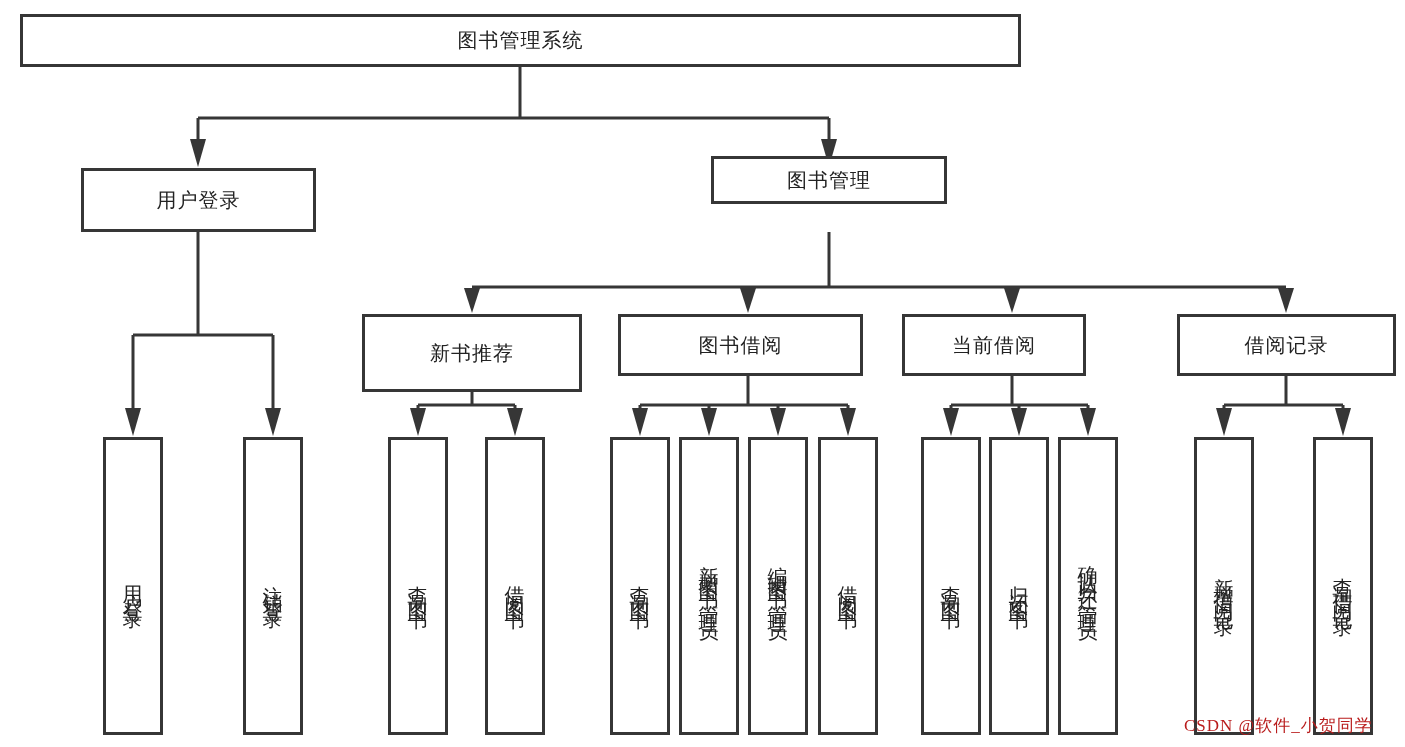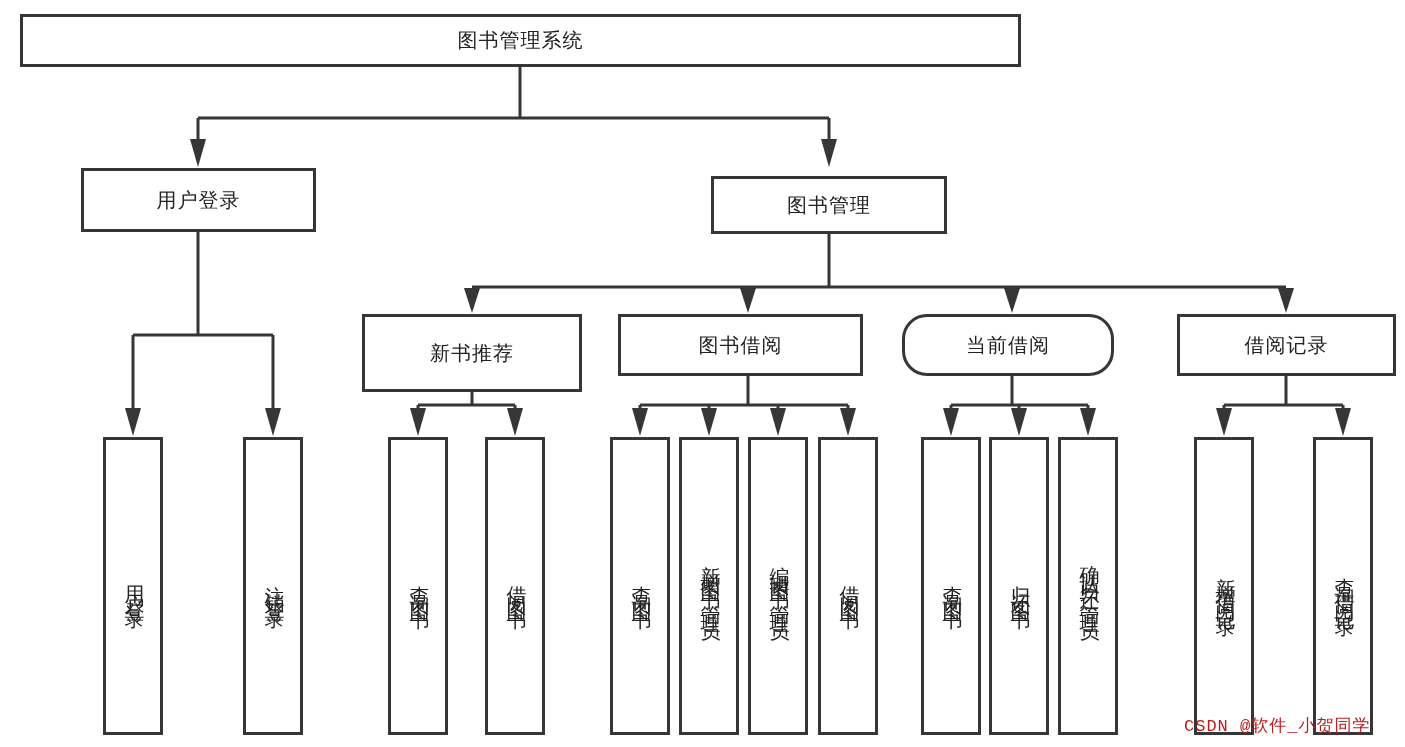--- a/index.html
+++ b/index.html
@@ -1,20 +1,20 @@
 <!DOCTYPE html>
 <html><head>
 <meta charset="utf-8">
 <style>
   html,body{margin:0;padding:0;background:#ffffff;}
   #stage{
     position:relative;
     width:1405px;height:747px;
     background:#ffffff;
-    font-family:Liberation Mono, monospace;
+    font-family:Liberation Serif, serif;
     overflow:hidden;
   }
   #wires{position:absolute;left:0;top:0;width:1405px;height:747px;}
   #wires path{fill:none;stroke:#363636;stroke-width:3;}
   #wires polygon{fill:#363636;stroke:none;}
   .node{
     position:absolute;
     box-sizing:border-box;
     border:3px solid #363636;
     background:#ffffff;
@@ -77,25 +77,25 @@
     <polygon points="1080,408 1096,408 1088,436"></polygon>
 
     <path d="M1286 376 V405 M1224 405 H1343 M1224 405 V410 M1343 405 V410"></path>
     <polygon points="1216,408 1232,408 1224,436"></polygon>
     <polygon points="1335,408 1351,408 1343,436"></polygon>
   </svg>
 
   <div class="node h-node" style="left:20px;top:14px;width:1001px;height:53px;">图书管理系统</div>
 
   <div class="node h-node" style="left:81px;top:168px;width:235px;height:64px;">用户登录</div>
-  <div class="node h-node" style="left:711px;top:176px;width:236px;height:58px;">图书管理</div>
+  <div class="node h-node" style="left:711px;top:156px;width:236px;height:48px;">图书管理</div>
 
   <div class="node h-node" style="left:362px;top:314px;width:220px;height:78px;">新书推荐</div>
   <div class="node h-node" style="left:618px;top:314px;width:245px;height:62px;">图书借阅</div>
-  <div class="node h-node" style="left:902px;top:314px;width:212px;height:62px;border-radius:25px;">当前借阅</div>
+  <div class="node h-node" style="left:902px;top:314px;width:184px;height:62px;">当前借阅</div>
   <div class="node h-node" style="left:1177px;top:314px;width:219px;height:62px;">借阅记录</div>
 
   <div class="node v-node" style="left:103px;top:437px;width:60px;height:298px;">用户登录</div>
   <div class="node v-node" style="left:243px;top:437px;width:60px;height:298px;">注销登录</div>
 
   <div class="node v-node" style="left:388px;top:437px;width:60px;height:298px;">查询图书</div>
   <div class="node v-node" style="left:485px;top:437px;width:60px;height:298px;">借阅图书</div>
 
   <div class="node v-node" style="left:610px;top:437px;width:60px;height:298px;">查询图书</div>
   <div class="node v-node" style="left:679px;top:437px;width:60px;height:298px;">新增图书（管理员）</div>

